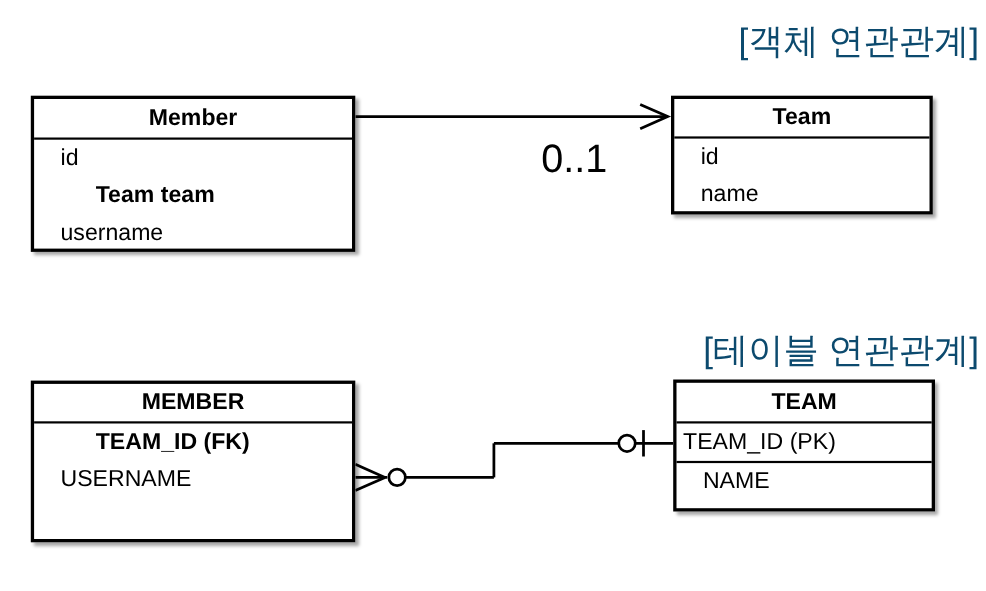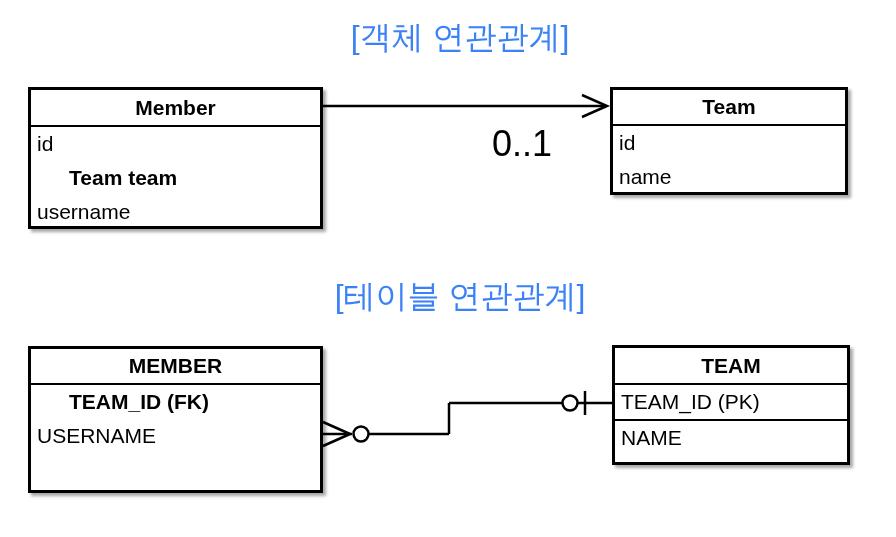--- a/index.html
+++ b/index.html
@@ -18,45 +18,45 @@
   .connector-layer {
     position: absolute;
     left: 0; top: 0;
     width: 896px; height: 537px;
     pointer-events: none;
   }
   .section-title {
     position: absolute;
     left: 30px;
     width: 860px;
-    text-align: center;
+    text-align: right;
     font-size: 32px;
     line-height: 38px;
-    color: #3b82f6;
+    color: #0c4a6e;
     white-space: nowrap;
   }
   .uml-box {
     position: absolute;
     background: #ffffff;
     border: 3px solid #000000;
     box-shadow: 3px 3px 3px rgba(0,0,0,0.35);
     font-size: 21px;
   }
   .box-title {
     width: 100%;
     border-bottom: 2.5px solid #000000;
     font-weight: 700;
     text-align: center;
     display: flex;
     align-items: center;
     justify-content: center;
     white-space: nowrap;
   }
   .field {
-    padding-left: 6px;
+    padding-left: 24px;
     line-height: 34px;
     white-space: nowrap;
     overflow: hidden;
   }
   .field.bold { font-weight: 700; margin-left: 32px; }
   .pk-row {
     border-bottom: 2.5px solid #000000;
     padding-left: 6px;
     display: flex;
     align-items: center;
@@ -73,21 +73,21 @@
   #member-class-box .box-title { height: 37px; }
   #team-class-box   { left: 610px; top: 87px; width: 238px; height: 108px; }
   #team-class-box .box-title { height: 36px; }
   #member-table-box { left: 28px; top: 346px; width: 295px; height: 147px; }
   #member-table-box .box-title { height: 36px; }
   #member-table-box .pk-row { height: 37px; }
   #team-table-box   { left: 612px; top: 345px; width: 238px; height: 120px; }
   #team-table-box .box-title { height: 37px; }
   #team-table-box .pk-row { height: 36px; }
   #object-section-title { top: 18px; }
-  #table-section-title  { top: 277px; }
+  #table-section-title  { top: 299px; }
   #object-multiplicity  { left: 492px; top: 126px; }
 </style>
 </head>
 <body>
 
 <div class="canvas">
 
   <svg class="connector-layer" width="896" height="537" viewBox="0 0 896 537" fill="none" stroke="#000000" stroke-width="2.5">
 
     <g>

